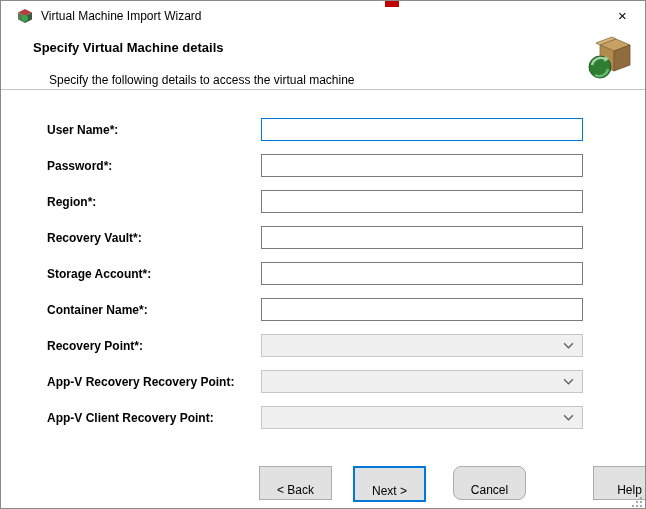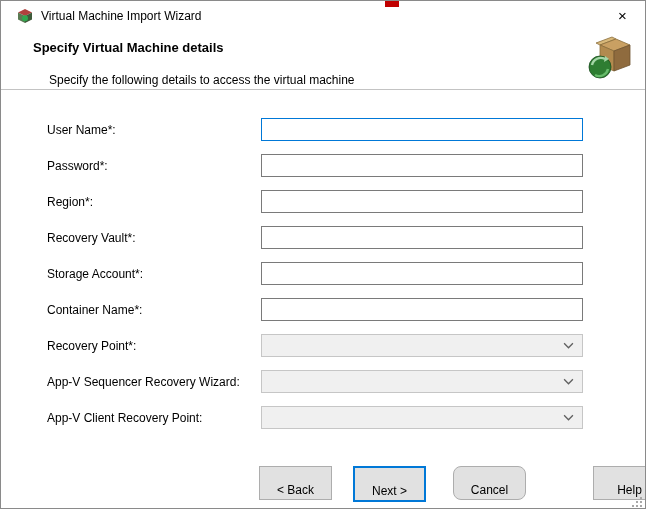--- a/index.html
+++ b/index.html
@@ -27,21 +27,21 @@
   }
   
   .header{position:relative;height:49px;padding:9px 0 0 32px;border-bottom:1px solid var(--divider,#c3c3c3);background:#fff;}
   .header-title{font-size:13px;font-weight:bold;}
   .header-subtitle{font-size:12px;margin-left:16px;margin-top:18px;}
   .header-icon{position:absolute;right:13px;top:4px;width:46px;height:46px;}
   .header-icon svg{width:46px;height:46px;}
   
   .form{padding:28px 0 0 46px;}
   .row{display:flex;align-items:center;height:23px;margin-bottom:13px;}
-  .lbl{width:214px;flex:none;font-size:12px;}
+  .lbl{width:214px;flex:none;font-size:12px;font-weight:bold;}
   .txt{
     width:322px;height:23px;box-sizing:border-box;
     border:1px solid var(--input-border,#7a7a7a);
     padding:0 4px;font-size:12px;outline:none;background:#fff;
     font-family:"Liberation Sans",sans-serif;
   }
   .txt.focused{border-color:var(--focus-accent,#0078d7);}
   .combo{
     width:322px;height:23px;box-sizing:border-box;
     border:1px solid var(--combo-border,#c6c6c6);
@@ -138,21 +138,21 @@
       <label class="lbl">Recovery Point*:</label>
       <div class="combo">
         <span class="combo-value"></span>
         <svg class="chev" viewBox="0 0 10 6">
           <polyline points="1,1 5,5 9,1" fill="none" stroke="#606060" stroke-width="1.2"></polyline>
         </svg>
       </div>
     </div>
 
     <div class="row">
-      <label class="lbl">App-V Sequencer Recovery Wizard:</label>
+      <label class="lbl">App-V Recovery Recovery Point:</label>
       <div class="combo">
         <span class="combo-value"></span>
         <svg class="chev" viewBox="0 0 10 6">
           <polyline points="1,1 5,5 9,1" fill="none" stroke="#606060" stroke-width="1.2"></polyline>
         </svg>
       </div>
     </div>
 
     <div class="row">
       <label class="lbl">App-V Client Recovery Point:</label>

